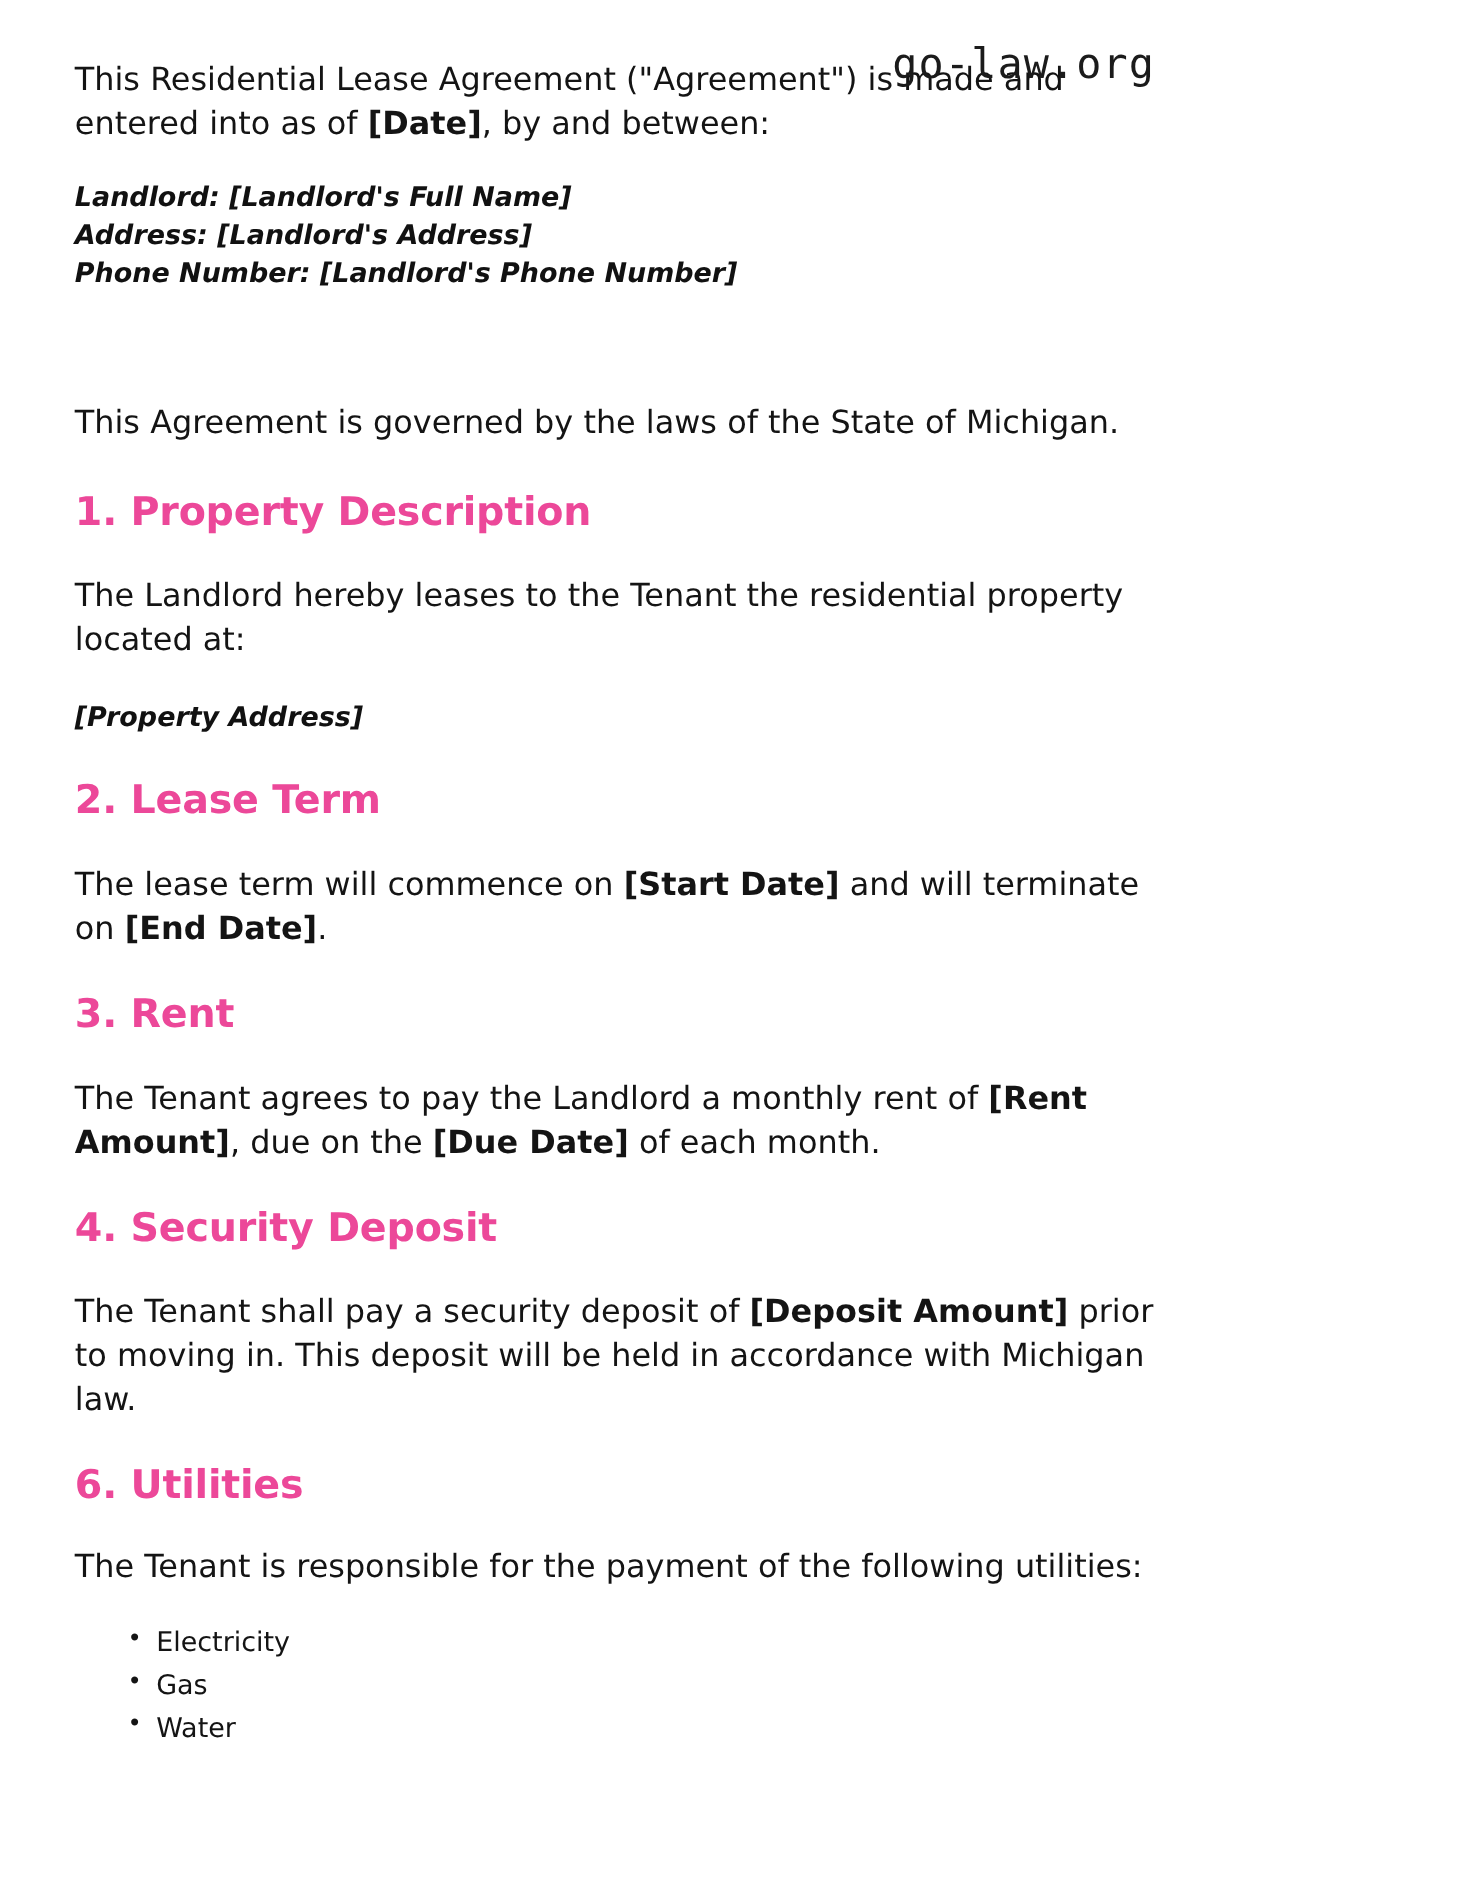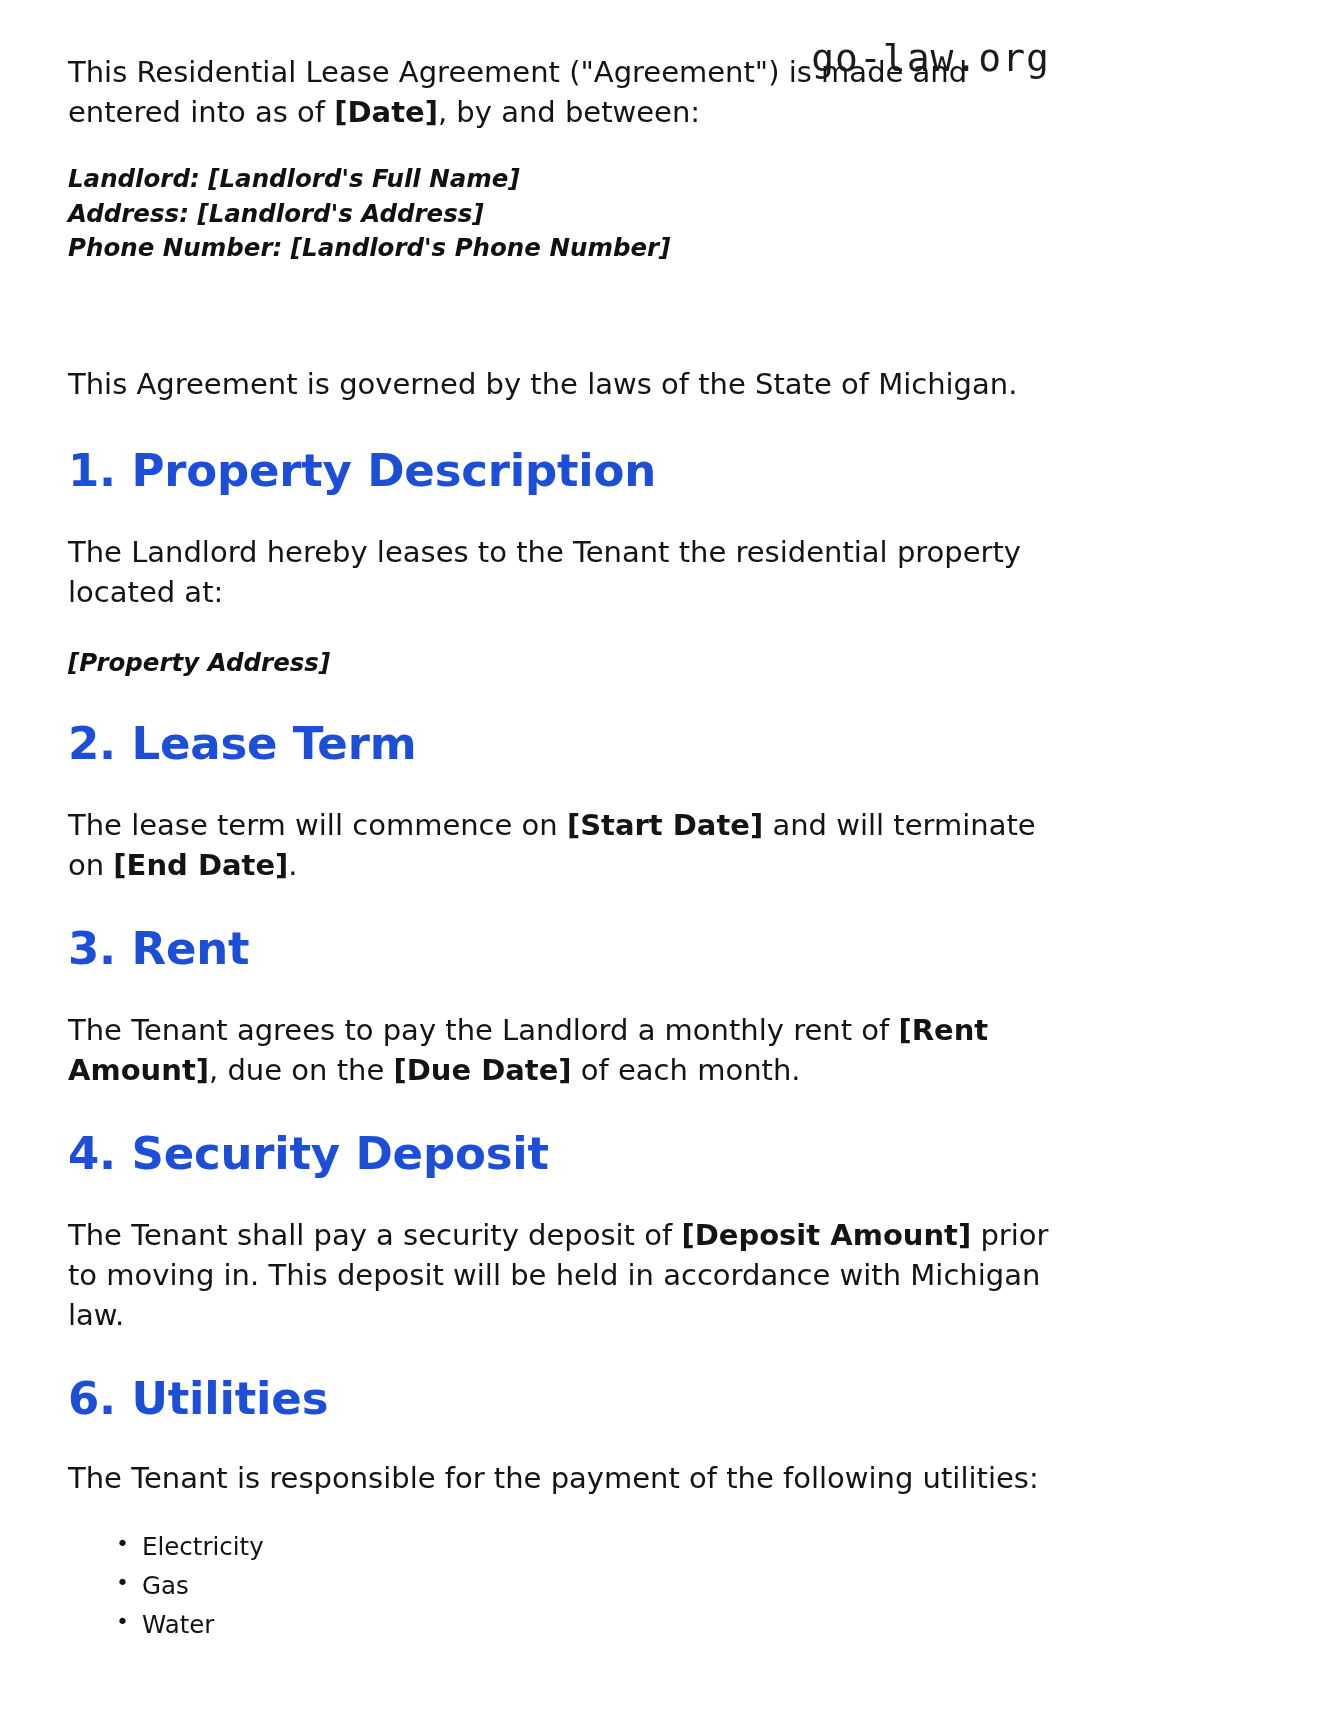--- a/index.html
+++ b/index.html
@@ -37,25 +37,25 @@
     margin: 0;
     padding-top: 82px;
     font-size: 49px;
     font-weight: 700;
     letter-spacing: -0.3px;
     line-height: 1.12;
     color: #111111;
   }
   h2.section-title {
     margin: 0;
-    font-size: 45px;
+    font-size: 36px;
     font-weight: 700;
     letter-spacing: -0.2px;
     line-height: 1.2;
-    color: #1d4ed8;
+    color: #ec4899;
   }
   p.body-text {
     margin: 0;
     font-size: 29px;
     line-height: 1.38;
     color: #141414;
     font-weight: 400;
   }
   p.body-text b, .strong {
     font-weight: 700;

